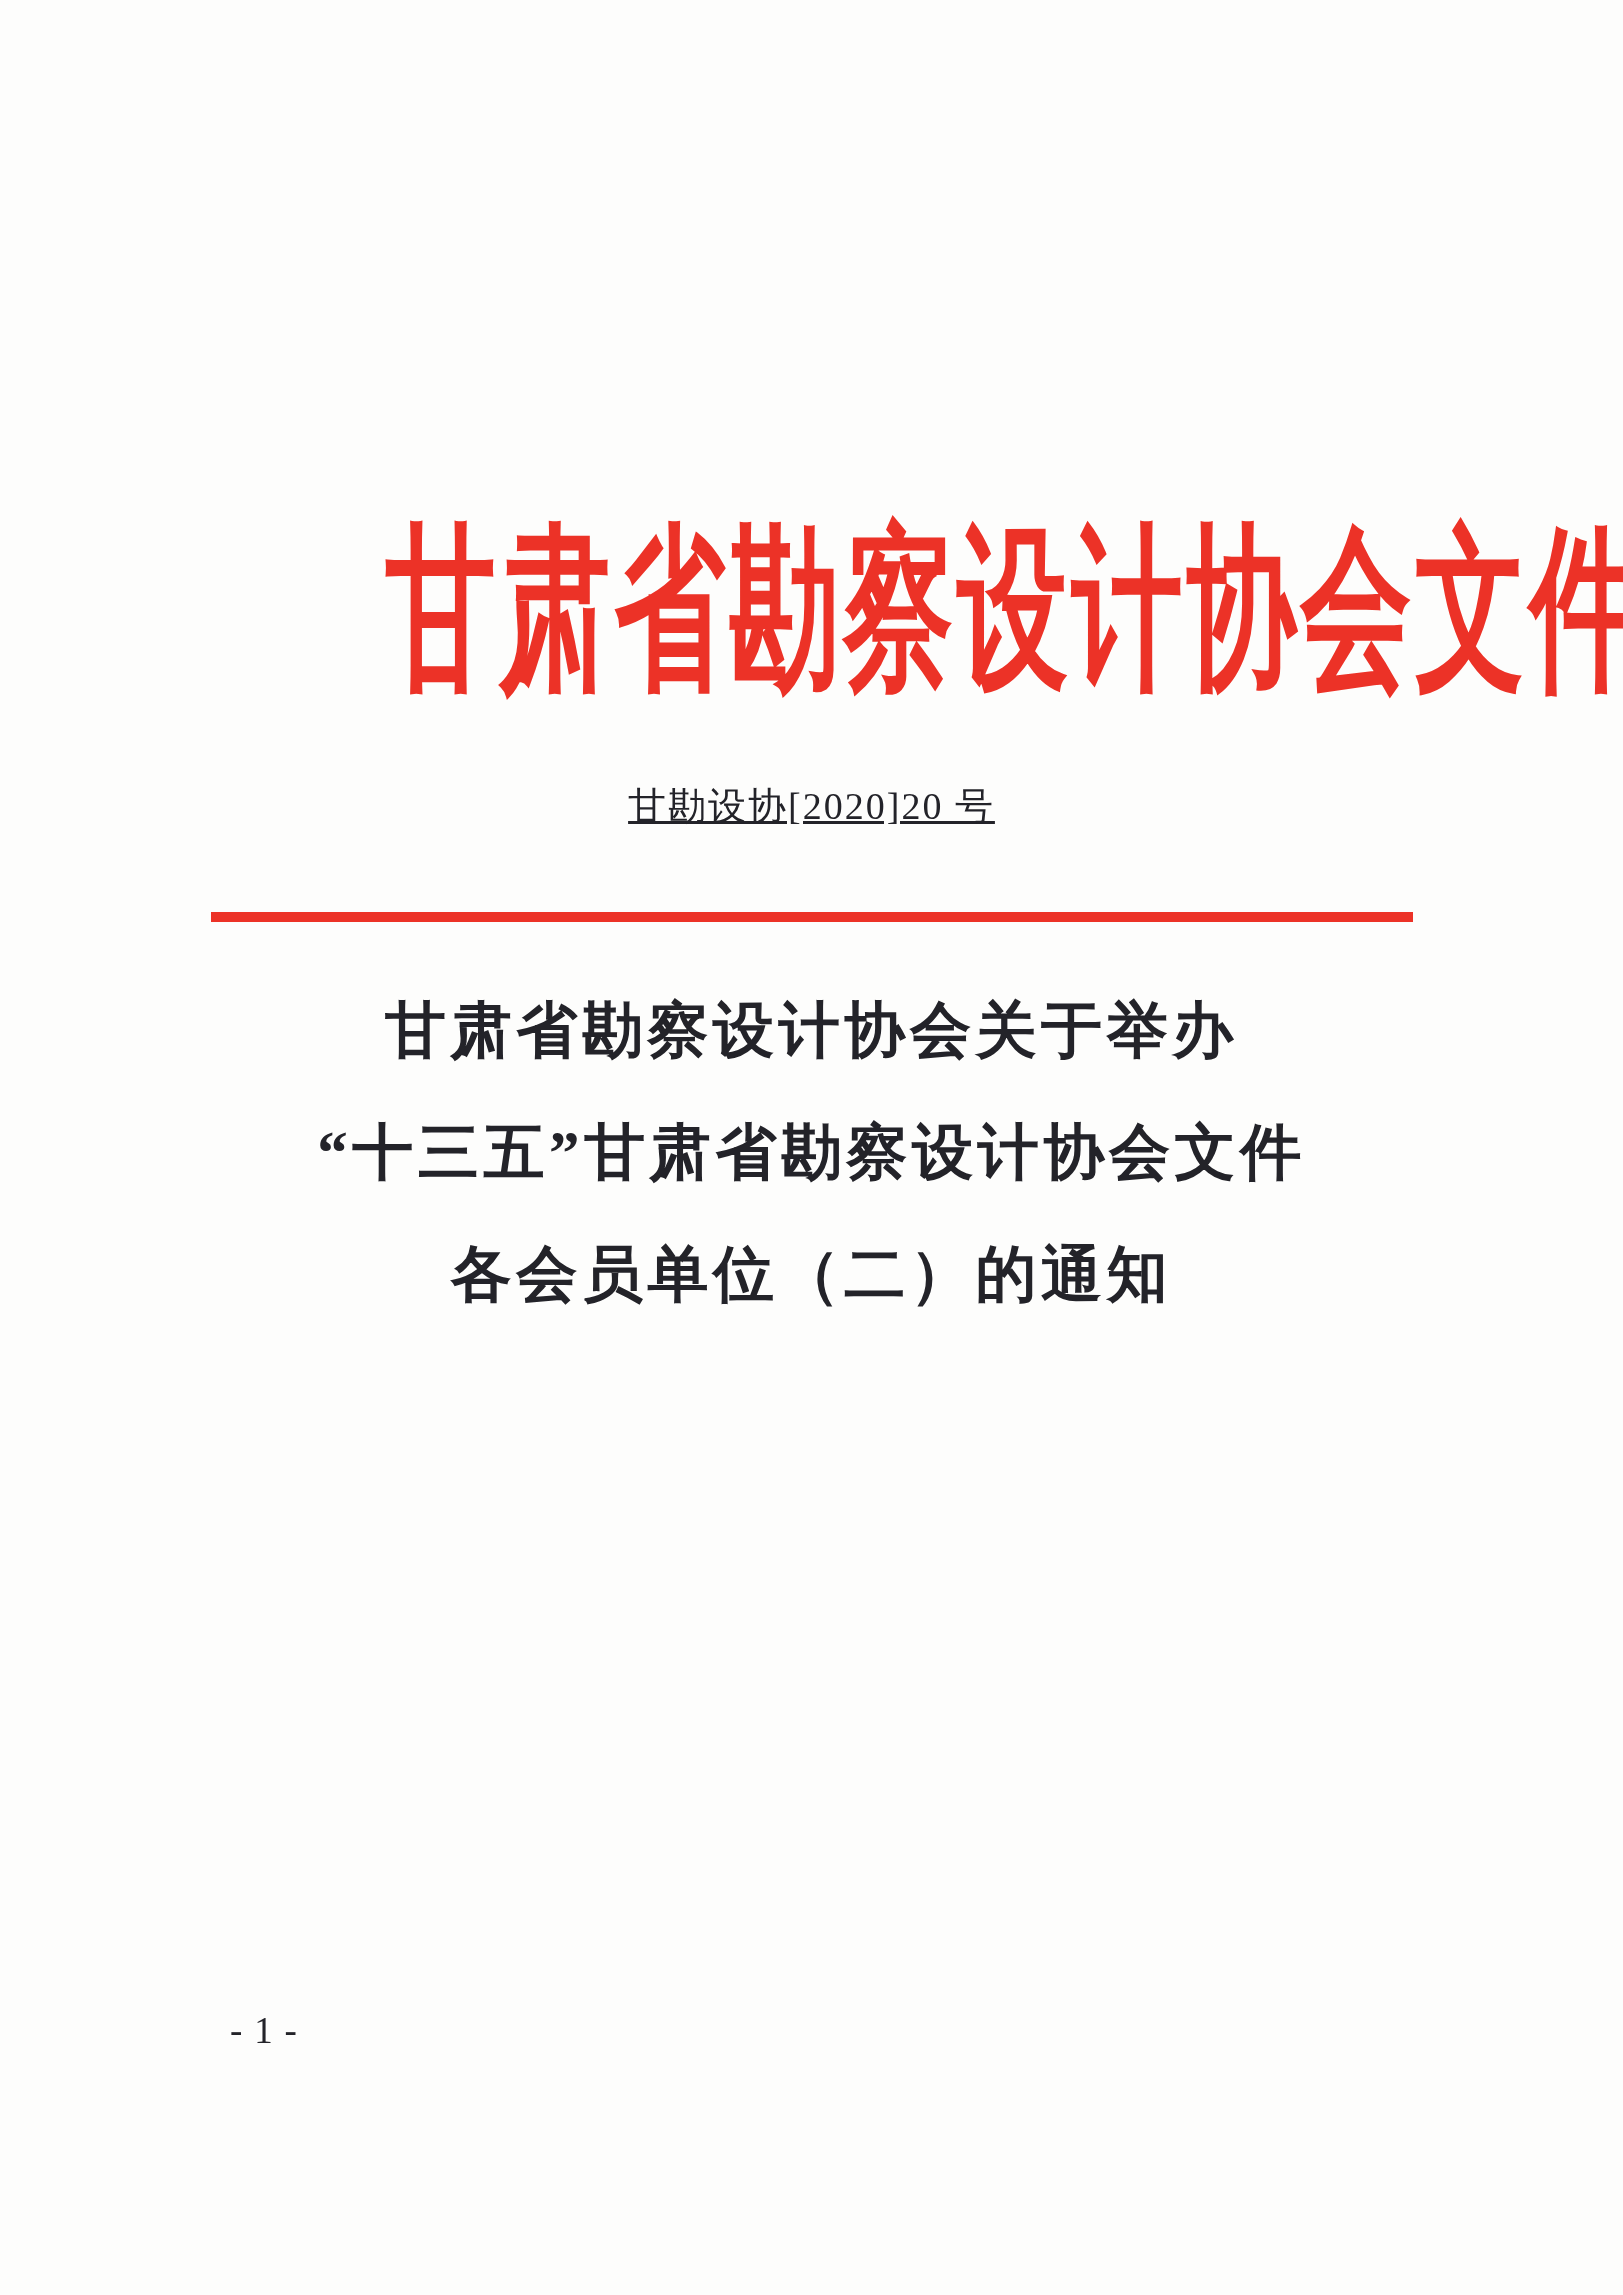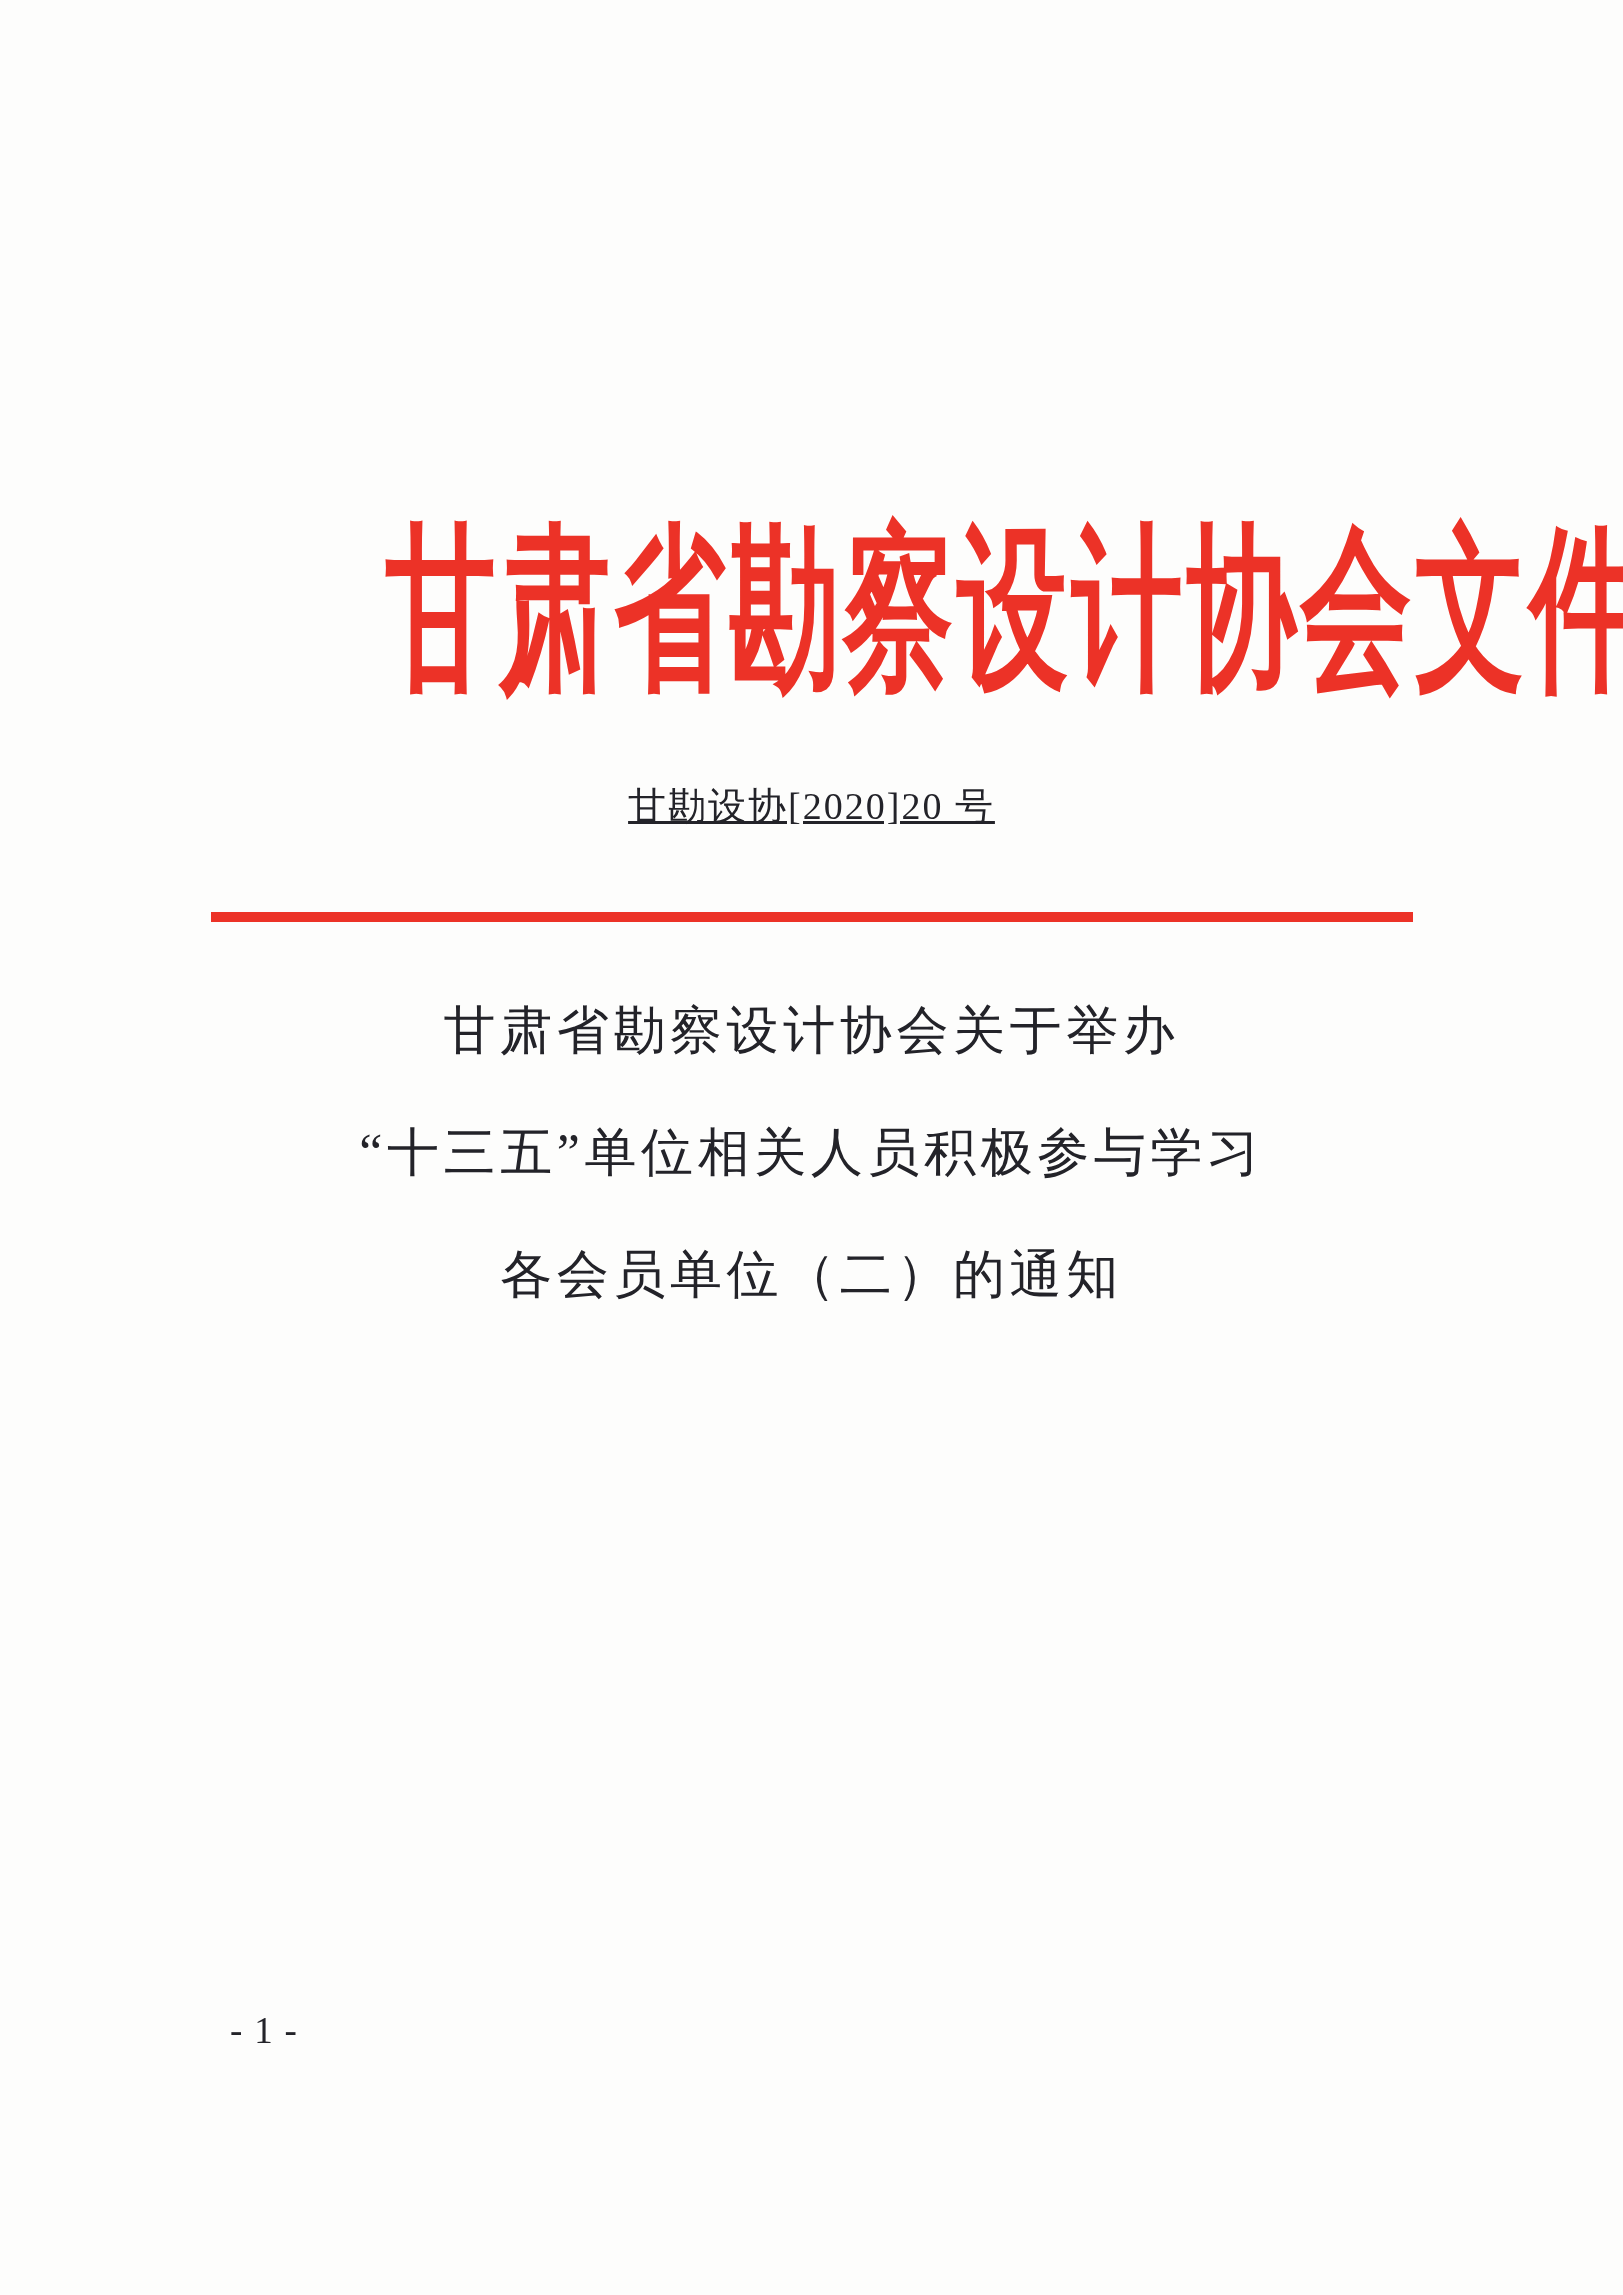--- a/index.html
+++ b/index.html
@@ -62,22 +62,22 @@
     background:var(--red);
   }
 
   
   .title-block{
     position:absolute;
     top:970px;
     left:0;
     width:100%;
     text-align:center;
-    font-weight:normal;
-    font-size:52px;
+    font-weight:bold;
+    font-size:61px;
   }
   .title-line{
     line-height:122px;
     letter-spacing:4.6px;
     white-space:nowrap;
   }
 
   
   .body-block{
     position:absolute;
@@ -127,21 +127,21 @@
   <div class="masthead">
     <span class="masthead-text">甘肃省勘察设计协会文件</span>
   </div>
 
   <div class="doc-number">甘勘设协[2020]20 号</div>
 
   <div class="red-rule"></div>
 
   <div class="title-block">
     <div class="title-line">甘肃省勘察设计协会关于举办</div>
-    <div class="title-line">“十三五”单位相关人员积极参与学习</div>
+    <div class="title-line">“十三五”甘肃省勘察设计协会文件</div>
     <div class="title-line">各会员单位（二）的通知</div>
   </div>
 
 
   <div class="page-number">- 1 -</div>
 
 </div>
 
 
 </body></html>

